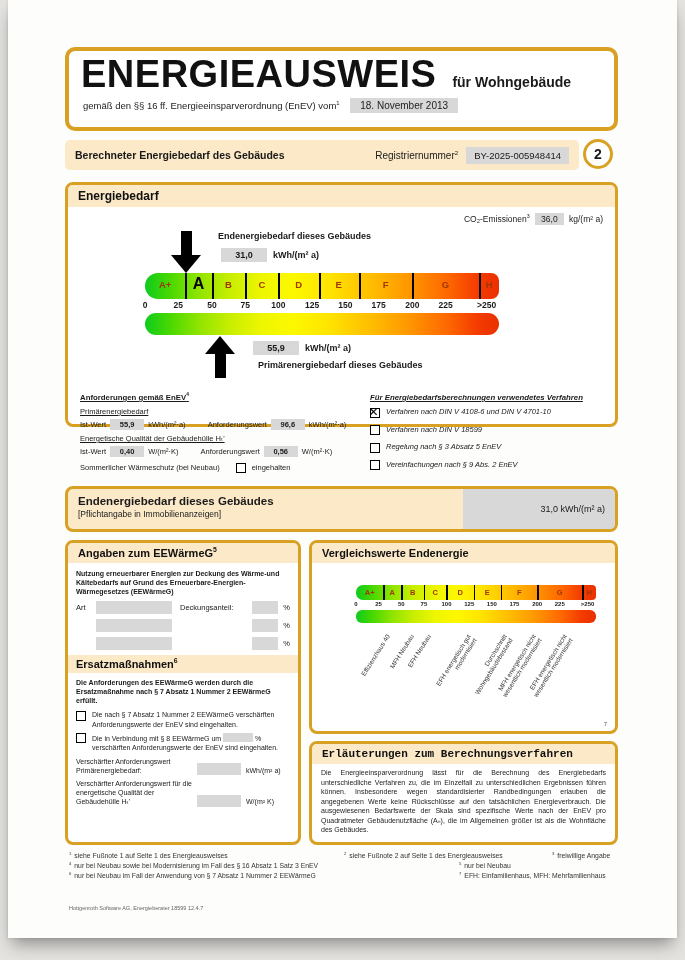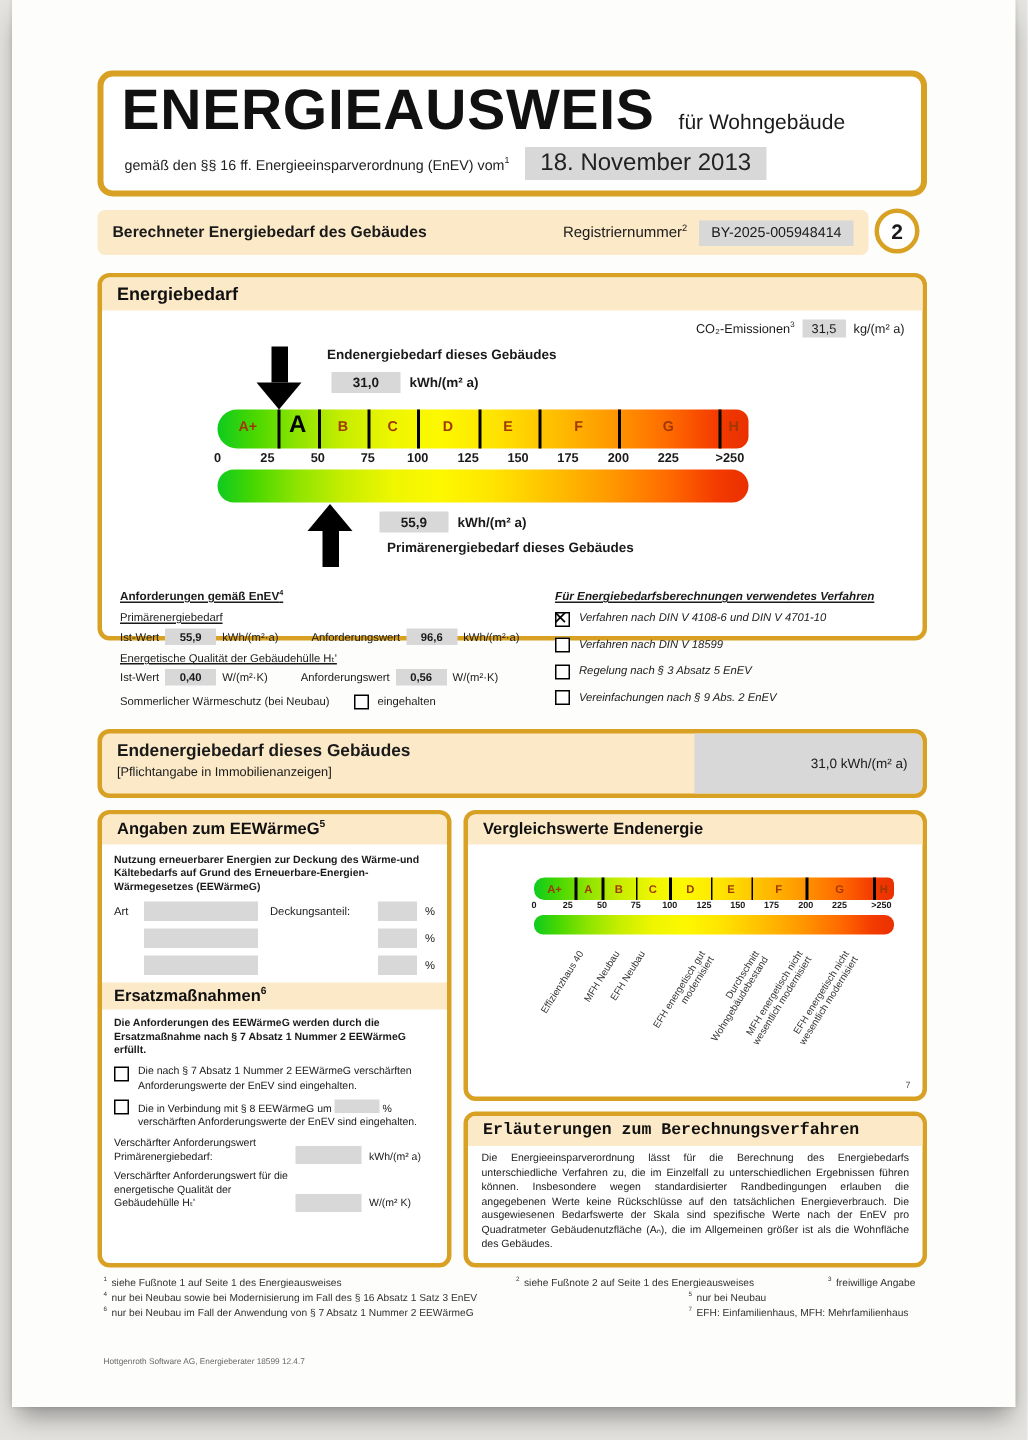--- a/index.html
+++ b/index.html
@@ -17,23 +17,23 @@
   }
   sup{font-size:.62em;vertical-align:super;line-height:0;}
   .gbox{background:#d8d8d8;display:inline-block;text-align:center;}
   
   .header-box{
     position:absolute;left:57px;top:47px;width:553px;height:84px;
     border:4px solid #d8a123;border-radius:10px;box-sizing:border-box;background:#fff;
   }
   .title-row{display:flex;align-items:baseline;gap:16px;padding:2px 12px 0 12px;}
   .big-title{font-size:38px;font-weight:bold;letter-spacing:.5px;color:#111;}
-  .title-sub{font-size:14px;font-weight:normal;}
+  .title-sub{font-size:14px;font-weight:bold;}
   .law-line{padding:2px 0 0 14px;font-size:9.5px;color:#222;}
-  .law-line .gbox{font-size:16px;padding:2px 10px;margin-left:8px;}
+  .law-line .gbox{font-size:10px;padding:2px 10px;margin-left:8px;}
   
   .meta-bar{
     position:absolute;left:57px;top:140px;width:514px;height:30px;
     background:#fbe9c8;border-radius:5px;display:flex;align-items:center;box-sizing:border-box;
     padding:0 10px;
   }
   .meta-title{font-size:10.5px;font-weight:bold;}
   .meta-reg{font-size:10px;margin-left:auto;}
   .meta-reg-val{font-size:9.5px;padding:3px 8px;margin-left:8px;}
   .page-badge{
@@ -175,21 +175,21 @@
     <span class="meta-reg"><span>Registriernummer</span><sup>2</sup></span>
     <span class="gbox meta-reg-val">BY-2025-005948414</span>
   </div>
   <div class="page-badge">2</div>
 
   <div class="secbox energie-box">
     <div class="strip">Energiebedarf</div>
 
     <div class="co2-line">
       <span>CO₂-Emissionen</span><sup>3</sup>
-      <span class="gbox">31,5</span>
+      <span class="gbox">36,0</span>
       <span>kg/(m² a)</span>
     </div>
 
     <div class="arrow" style="left:103px;top:46px;">
       <div class="stem"></div>
         <div class="head-down"></div>
     </div>
     <div class="endlabel">Endenergiebedarf dieses Gebäudes</div>
     <div class="endval">
       <span class="gbox">31,0</span>

